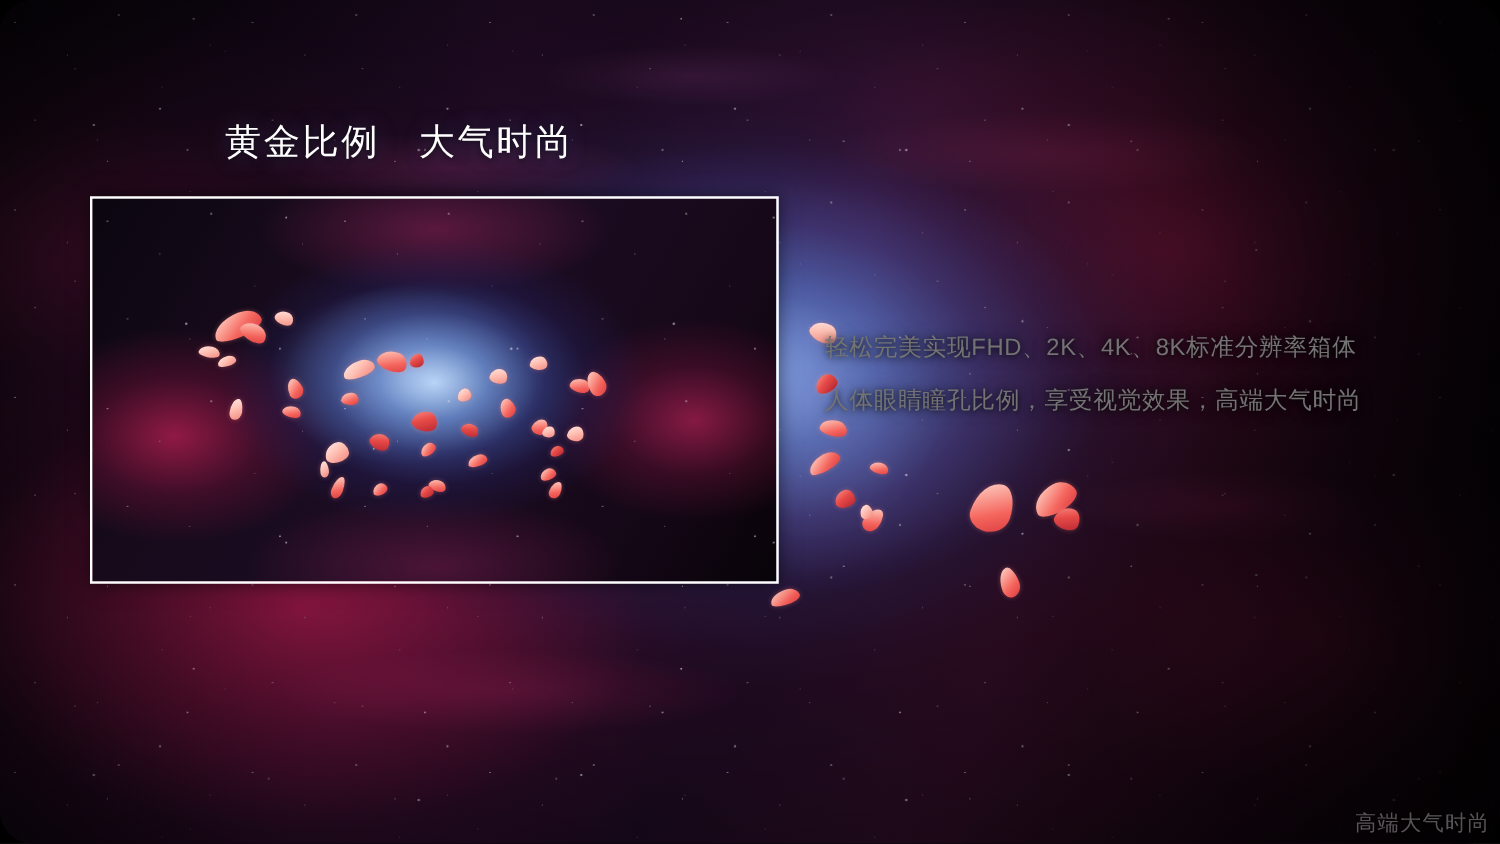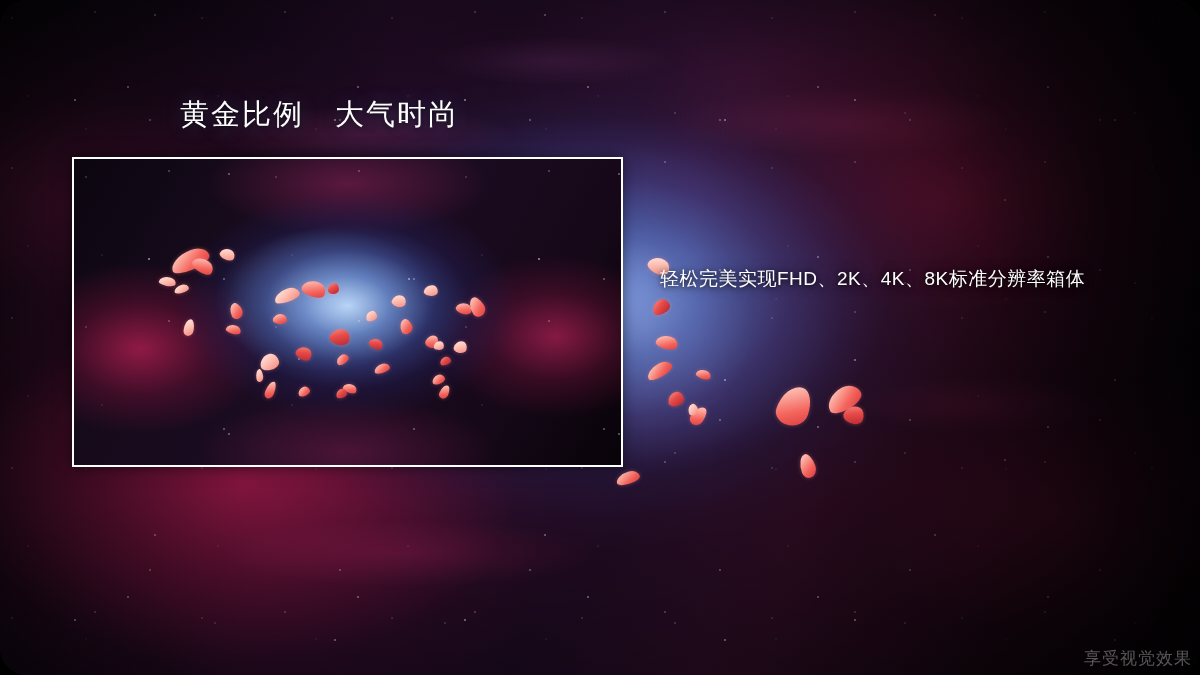--- a/index.html
+++ b/index.html
@@ -213,21 +213,21 @@
   }
 
   
   .body-text {
     position: absolute;
     left: 660px;
     top: 258px;
     width: 520px;
   }
   .body-line {
-    color: #ffffff;
+    color: #737373;
     font-size: 19px;
     line-height: 42px;
     letter-spacing: .5px;
     white-space: nowrap;
     text-shadow: 0 1px 5px rgba(0,0,0,.75), 0 0 12px rgba(0,0,0,.5);
   }
 
   
   .watermark {
     position: absolute;
@@ -308,16 +308,17 @@
         <div class="petal pale" style="left: 360px; top: 182px; width: 10px; height: 9px; transform: rotate(10deg);"></div>
         <div class="petal" style="left: 358px; top: 216px; width: 13px; height: 9px; transform: rotate(-18deg);"></div>
         <div class="petal" style="left: 366px; top: 226px; width: 9px; height: 14px; transform: rotate(22deg);"></div>
         <div class="petal pale" style="left: 380px; top: 182px; width: 13px; height: 12px; transform: rotate(14deg);"></div>
         <div class="petal deep" style="left: 262px; top: 230px; width: 11px; height: 9px; transform: rotate(-12deg);"></div>
       </div>
   </div>
 
   <div class="body-text">
     <div class="body-line">轻松完美实现FHD、2K、4K、8K标准分辨率箱体</div>
+    <div class="body-line">人体眼睛瞳孔比例，享受视觉效果，高端大气时尚</div>
   </div>
 
-  <div class="watermark">享受视觉效果</div>
+  <div class="watermark">高端大气时尚</div>
 </div>
 
 </body></html>

